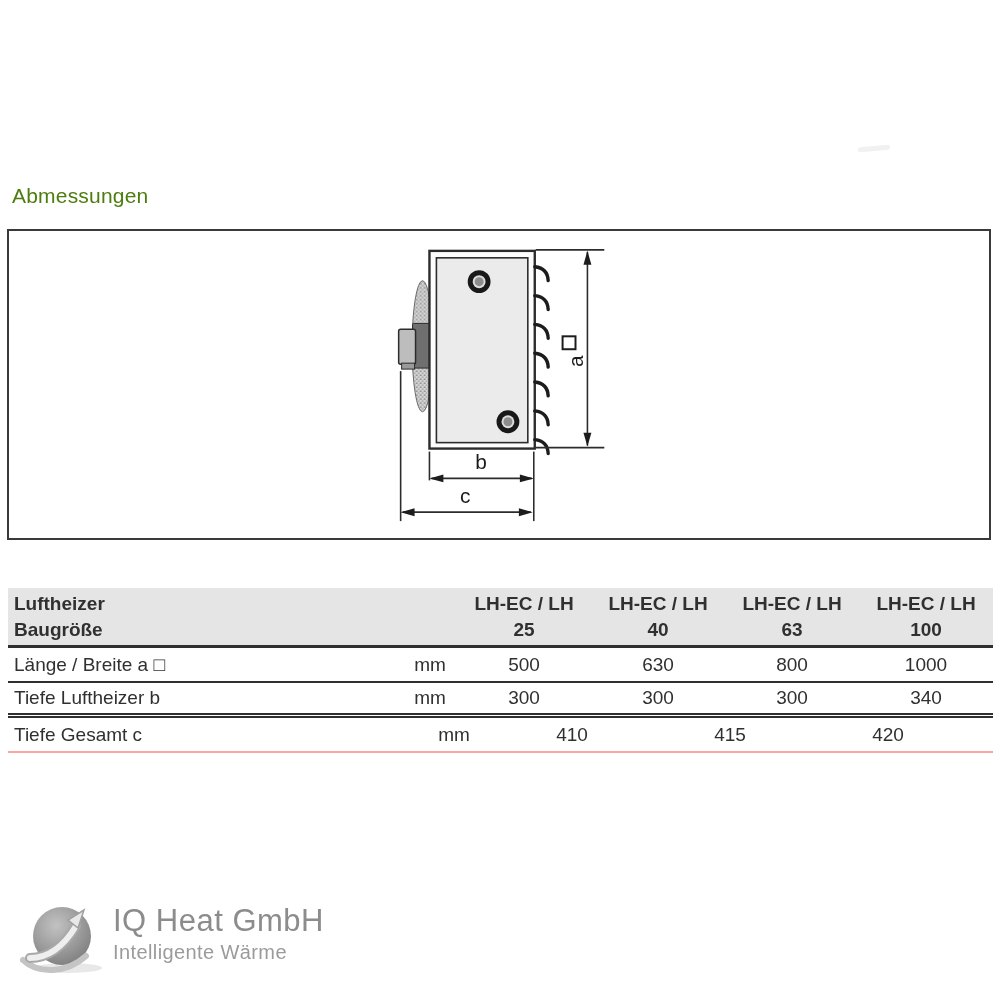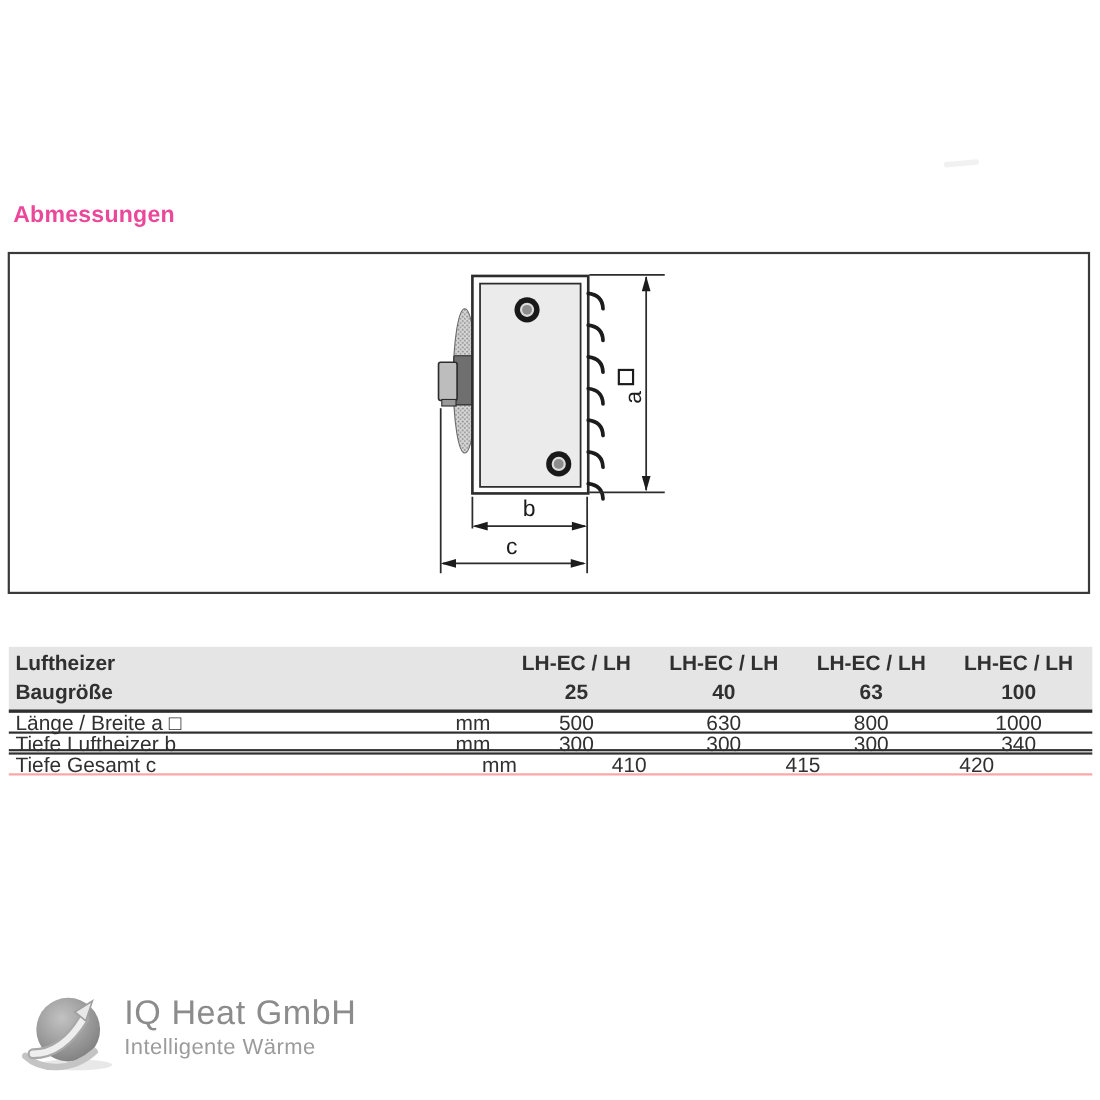--- a/index.html
+++ b/index.html
@@ -3,41 +3,41 @@
 <meta charset="utf-8">
 <style>
   html,body{margin:0;padding:0;background:#fff;}
   .page{
     position:relative;width:1000px;height:1000px;background:#ffffff;
     font-family:"Liberation Sans", sans-serif;color:#2b2b2b;overflow:hidden;
   }
   .abs{position:absolute;}
 
   
-  .doc-title{left:12px;top:184px;font-size:21px;font-weight:bold;letter-spacing:.2px;color:#ec4899;}
+  .doc-title{left:12px;top:184px;font-size:21px;font-weight:normal;letter-spacing:.2px;color:#4d7c0f;}
 
   
   .figure-box{left:7px;top:229px;width:980px;height:307px;border:2px solid #3a3a3a;background:#fff;}
   .figure-box svg{display:block;}
 
   
   .caption{left:12px;top:556px;display:flex;gap:22px;font-size:18.5px;font-weight:bold;color:#2b2b2b;}
 
   
   .dim-table{left:8px;top:588px;width:985px;font-size:19px;color:#303030;}
   .t-header{
     display:grid;grid-template-columns:395px 54px 134px 134px 134px 134px;
     background:#e5e5e5;height:60px;border-bottom:3px solid #2f2f2f;box-sizing:border-box;
     font-weight:bold;
   }
   .t-header .rowhead{padding-left:6px;display:flex;flex-direction:column;justify-content:center;line-height:26px;}
   .t-header .model{display:flex;flex-direction:column;justify-content:center;align-items:center;text-align:center;line-height:26px;}
   .t-row{
     display:grid;grid-template-columns:395px 54px 134px 134px 134px 134px;
-    height:19px;align-items:center;box-sizing:border-box;
+    height:35px;align-items:center;box-sizing:border-box;
   }
   .t-row .lbl{padding-left:6px;}
   .t-row .ctr{text-align:center;}
   .sep-solid{border-bottom:2px solid #2f2f2f;}
   .sep-double{border-bottom:5px double #2f2f2f;}
   .sep-thin{border-bottom:2px solid #fca5a5;gap:24px;}
 
   
   .logo{left:20px;top:896px;display:flex;align-items:flex-start;}
   .logo-text{margin-left:5px;padding-top:8px;}

